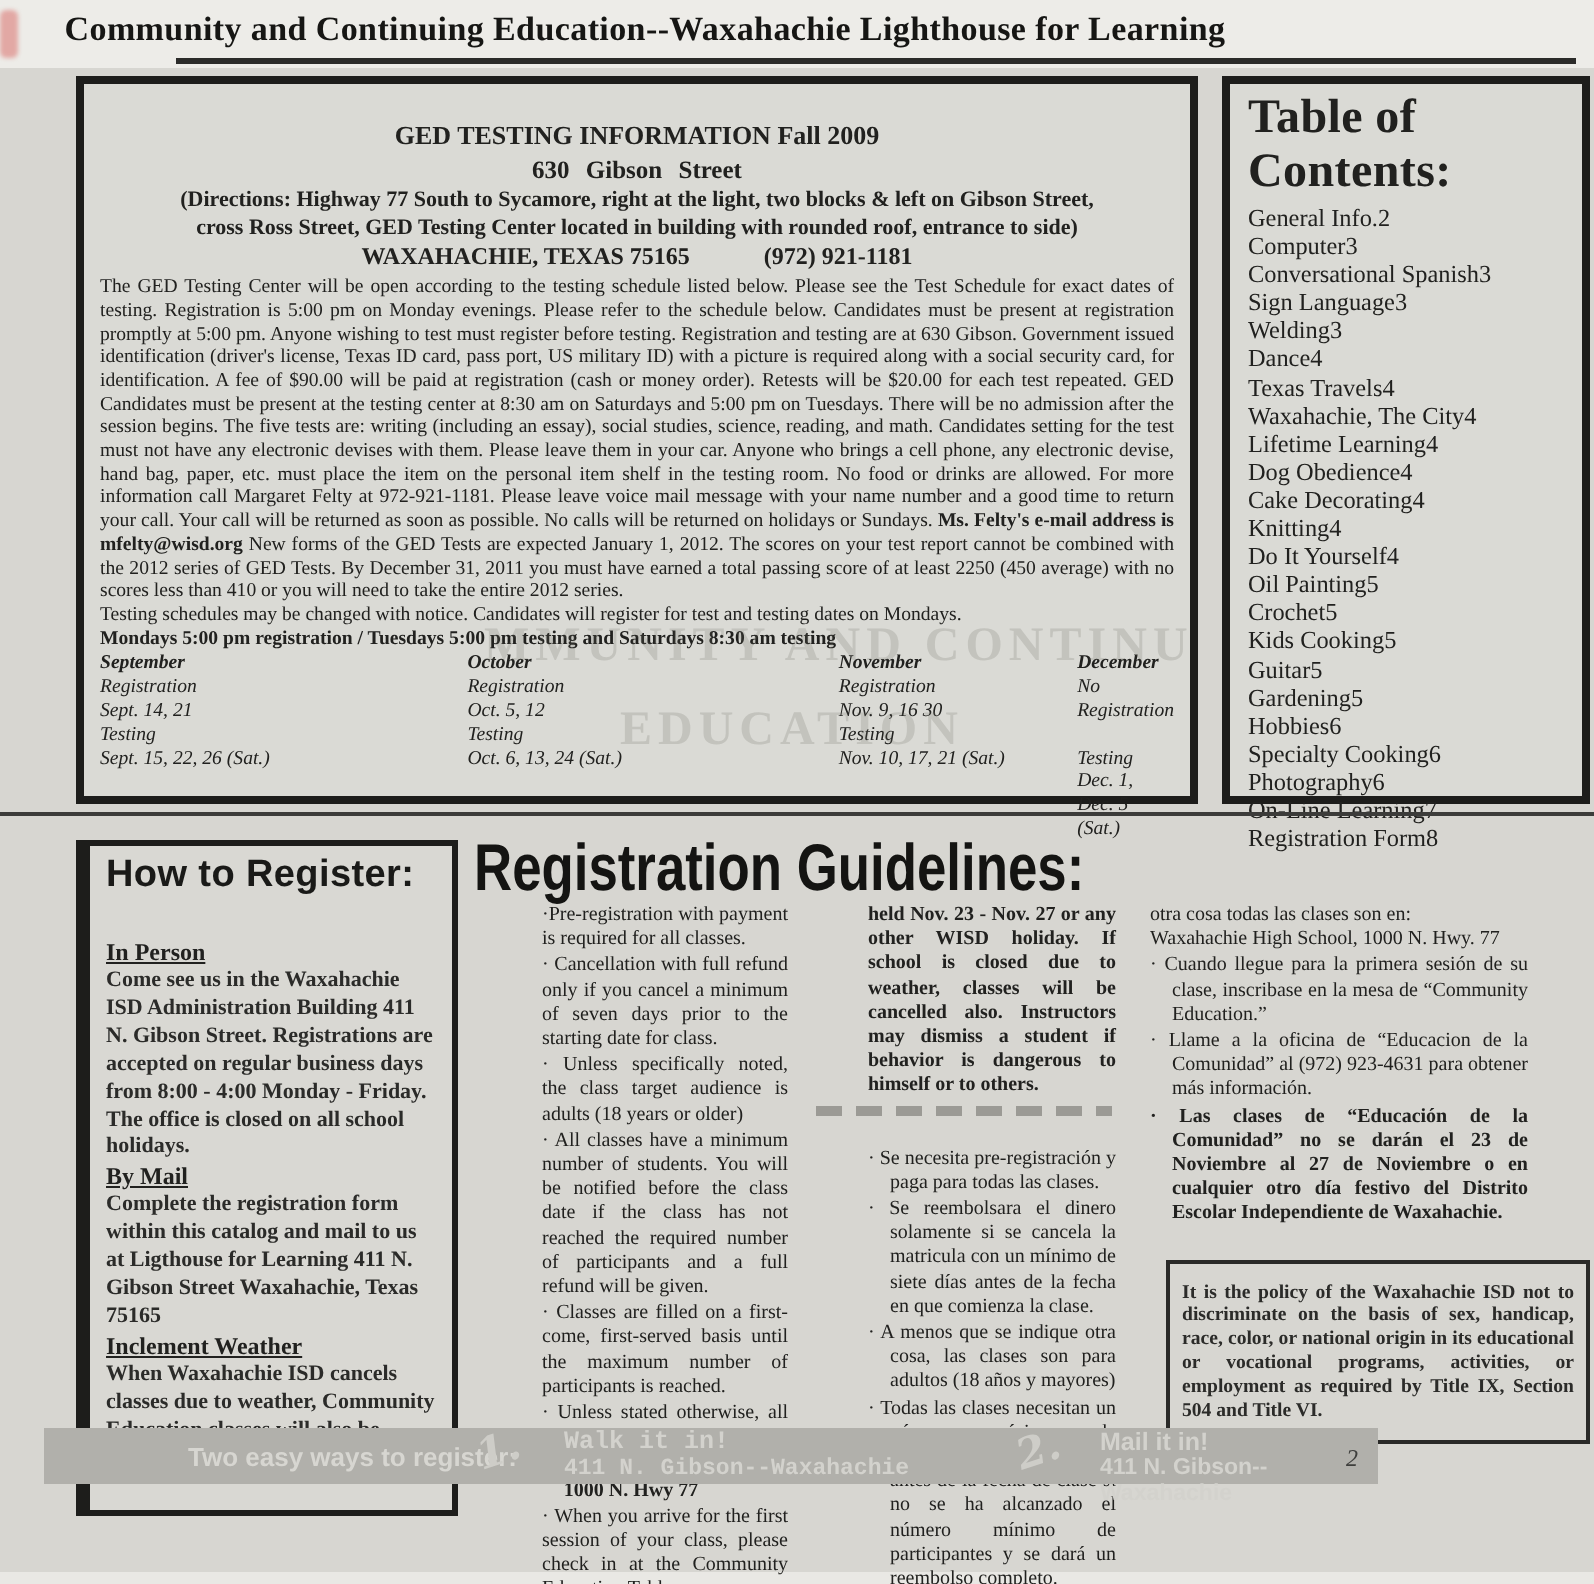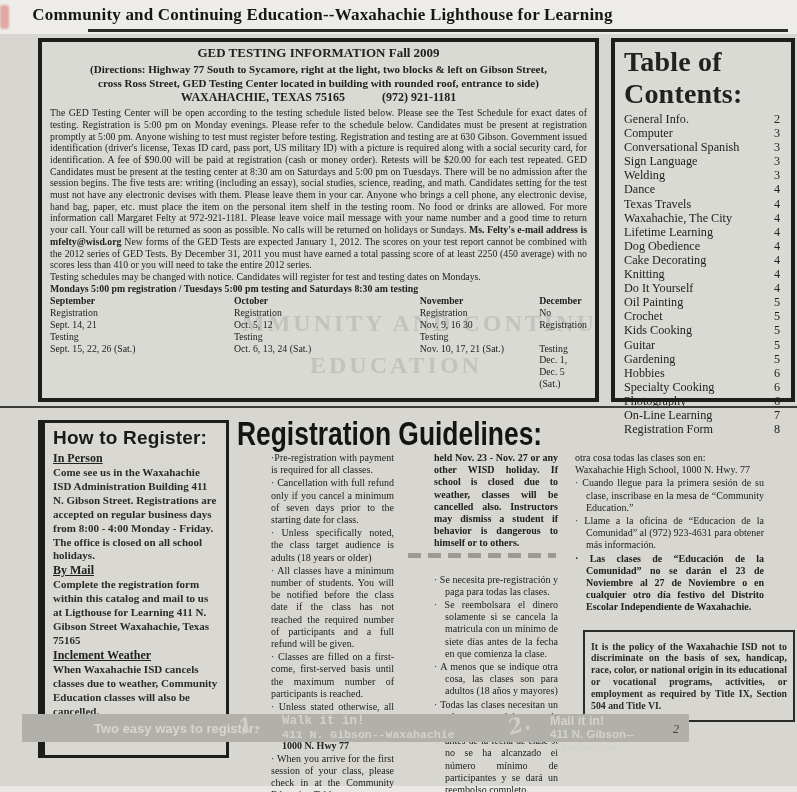--- a/index.html
+++ b/index.html
@@ -15,54 +15,54 @@
   .pink-smudge{left:0;top:5px;width:9px;height:24px;background:#e2a8a4;border-radius:3px;filter:blur(1px);}
 
   .page-title{left:0;top:5px;width:645px;text-align:center;
     font-size:17px;font-weight:bold;letter-spacing:.2px;color:#161614;}
   .title-rule{left:88px;top:29px;width:700px;height:3px;background:#2b2b29;}
 
   
   .ged-box{left:38px;top:38px;width:561px;height:364px;
     border:4px solid #1d1d1b;background:#dadad5;padding:3px 8px 0 8px;box-sizing:border-box;}
   .ged-head{text-align:center;line-height:1.28;}
-  .ged-h1{font-size:13px;font-weight:bold;}
+  .ged-h1{font-size:13px;font-weight:bold;margin-top:15px;}
   .ged-h2{font-size:12.5px;font-weight:bold;word-spacing:5px;}
   .ged-h3{font-size:11px;font-weight:bold;}
   .ged-h4{font-size:12px;font-weight:bold;}
   .ged-h4 .phone{display:inline-block;margin-left:34px;}
   .ged-body{font-size:9.8px;line-height:11.7px;text-align:justify;margin-top:2px;}
   .ged-line{font-size:9.8px;line-height:11.7px;}
   .bold{font-weight:bold;}
   .sched-row{display:flex;margin-top:1px;}
-  .sched-col{font-size:9.8px;line-height:11.8px;}
+  .sched-col{font-size:9.8px;line-height:11.8px;font-style:italic;}
   .sched-col:nth-child(1){width:188px;}
   .sched-col:nth-child(2){width:190px;}
   .sched-col:nth-child(3){width:122px;}
   .sched-col:nth-child(4){flex:1;}
   .sched-month{font-weight:bold;}
   .sched-line{min-height:11.8px;}
   .watermark{position:absolute;font-weight:bold;font-size:24px;letter-spacing:3px;
     color:rgba(105,103,96,.20);white-space:nowrap;pointer-events:none;}
 
   
   .toc-box{left:611px;top:38px;width:184px;height:364px;
     border:4px solid #1d1d1b;background:#dadad5;padding:4px 9px;box-sizing:border-box;}
-  .toc-title{font-size:28px;font-weight:bold;letter-spacing:.2px;margin-bottom:2px;}
-  .toc-row{display:flex;justify-content:space-between;font-size:12.2px;line-height:14.1px;}
+  .toc-title{font-size:24px;font-weight:bold;letter-spacing:.2px;margin-bottom:2px;}
+  .toc-row{display:flex;font-size:12.2px;line-height:14.1px;}
   .toc-page{padding-right:2px;}
 
   .section-divider{left:0;top:406px;width:797px;height:2px;background:#3c3c3a;}
 
   
   .htr-box{left:38px;top:420px;width:191px;height:338px;
     border:3px solid #1d1d1b;border-left:7px solid #1d1d1b;background:#d9d8d3;
     padding:4px 8px;box-sizing:border-box;overflow:hidden;}
   .htr-title{font-family:"Liberation Sans", sans-serif;font-weight:bold;font-size:19px;
-    letter-spacing:.2px;margin-bottom:2px;color:#1a1a18;}
+    letter-spacing:.2px;margin-bottom:20px;color:#1a1a18;}
   .htr-heading{font-size:12px;font-weight:bold;text-decoration:underline;line-height:15px;}
   .htr-body{font-size:11px;font-weight:bold;line-height:13.9px;color:#2b2b29;}
 
   
   .guides{left:237px;top:415px;width:560px;height:345px;}
   .guides-title{font-family:"Liberation Sans", sans-serif;font-weight:bold;font-size:33px;
     transform:scaleX(.80);transform-origin:left top;white-space:nowrap;color:#141412;height:36px;}
   .guide-cols{display:flex;margin-top:1px;}
   .gcol{font-size:10px;line-height:12.2px;}
   .gcol1{width:157px;margin-right:6px;}
@@ -103,20 +103,21 @@
 
 <div class="abs page-title">Community and Continuing Education--Waxahachie Lighthouse for Learning</div>
 <div class="abs title-rule"></div>
 
 <div class="abs ged-box">
   <div class="watermark" style="left:200px;top:268px;">MMUNITY AND CONTINU</div>
   <div class="watermark" style="left:268px;top:310px;">EDUCATION</div>
 
   <div class="ged-head">
     <div class="ged-h1">GED TESTING INFORMATION Fall 2009</div>
+    <div class="ged-h2">630 Gibson Street</div>
     <div class="ged-h3">(Directions:  Highway 77 South to Sycamore, right at the light, two blocks &amp; left on Gibson Street,</div>
     <div class="ged-h3">cross Ross Street, GED Testing Center located in building with rounded  roof, entrance to side)</div>
     <div class="ged-h4">
       <span>WAXAHACHIE, TEXAS 75165</span>
       <span class="phone">(972) 921-1181</span>
     </div>
   </div>
 
   <p class="ged-body" style="margin:2px 0 0 0;"><span>The GED Testing Center will be open according to the testing schedule listed below. Please see the Test Schedule for exact dates of testing. Registration is 5:00 pm on Monday evenings. Please refer to the schedule below.  Candidates must be present at registration promptly at 5:00 pm.  Anyone wishing to test must register before testing.  Registration and testing are at 630 Gibson. Government issued identification (driver's license, Texas ID card, pass port, US military ID) with a picture is required along with a social security card, for identification.  A fee of $90.00 will be paid at registration (cash or money order). Retests will be $20.00 for each test repeated. GED Candidates must be present at the testing center at 8:30 am on Saturdays and 5:00 pm on Tuesdays. There will be no admission after the session begins.  The five tests are: writing (including an essay), social studies, science, reading, and math. Candidates setting for the test must not have any electronic devises with them.  Please leave them in your car.  Anyone who brings a cell phone, any electronic devise, hand bag, paper, etc. must place the item on the personal item shelf in the testing room.  No food or drinks are allowed. For more information call Margaret Felty at 972-921-1181.  Please leave voice mail message with your name number and a good time to return your call. Your call will be returned as soon as possible.  No calls will be returned on holidays or Sundays.  </span><span class="bold">Ms. Felty's e-mail address is mfelty@wisd.org</span><span> New forms of the GED Tests are expected January 1, 2012.  The scores on your test report cannot be combined with the 2012 series of GED Tests. By December 31, 2011 you must have earned a total passing score of at least 2250 (450 average) with no scores less than 410 or you will need to take the entire 2012 series.</span></p>
 

